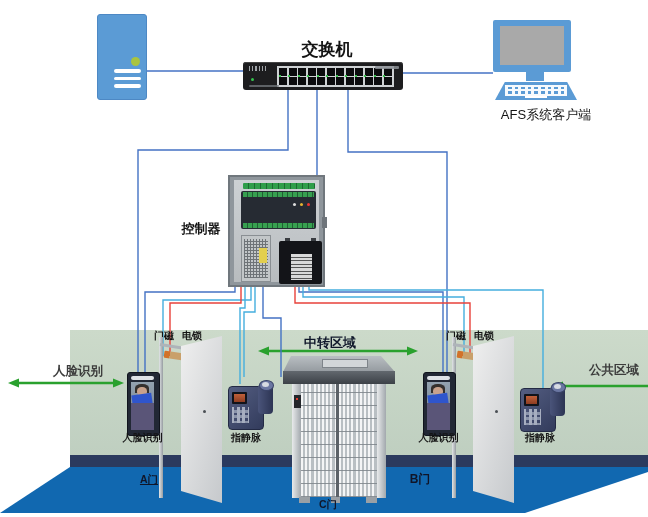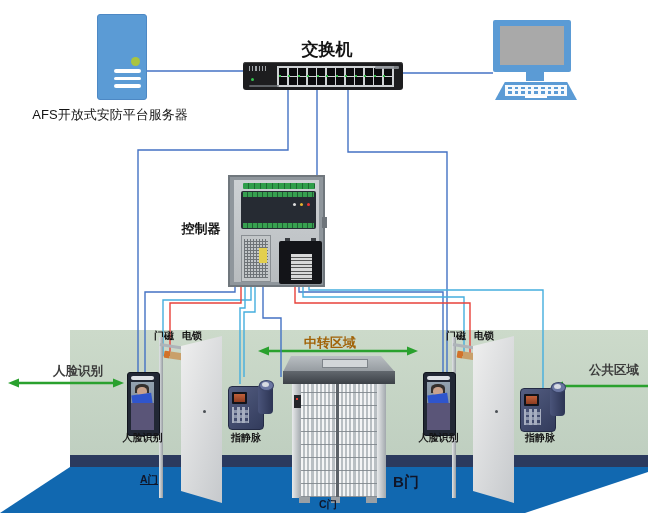--- a/index.html
+++ b/index.html
@@ -179,40 +179,40 @@
   </svg>
 
   <div class="server z5">
     <div class="server-led"></div>
     <div class="server-slots">
         <i></i>
         <i></i>
         <i></i>
       </div>
   </div>
-  <div class="lbl" style="left:22px;top:108px;width:176px;font-size:13px;font-weight:500;">AFS开放式安防平台服务器</div>
 
   <div class="switch z5">
     <div class="switch-brand"></div>
     <div class="switch-led1"></div>
     <div class="switch-ports"></div>
     <div class="switch-leds"></div>
     <div class="switch-text"></div>
     <div class="switch-text2"></div>
   </div>
   <div class="lbl" style="left:294px;top:40px;width:66px;font-size:17px;font-weight:600;">交换机</div>
 
   <div class="monitor z5">
     <div class="screen"></div>
   </div>
   <div class="stand z5"></div>
   <div class="kbd z5">
     <div class="keys"></div>
     <div class="spacebar"></div>
   </div>
+  <div class="lbl" style="left:482px;top:108px;width:128px;font-size:13px;font-weight:500;">AFS系统客户端</div>
 
   <div class="cab z5">
     <div class="cab-in">
       <div class="ctl-strip-top"></div>
       <div class="ctl-board">
         <div class="tb"></div>
           <div class="bb"></div>
           <div class="leds"></div>
       </div>
       <div class="ctl-psu">
@@ -223,21 +223,21 @@
         <div class="batt-t1"></div>
           <div class="batt-t2"></div>
           <div class="batt-label"></div>
       </div>
     </div>
     <div class="cab-latch"></div>
   </div>
   <div class="lbl" style="left:176px;top:222px;width:50px;font-size:13px;font-weight:600;">控制器</div>
 
   <div class="lbl z2" style="left:42px;top:364px;width:72px;font-size:12.5px;color:#3c3c3c;">人脸识别</div>
-  <div class="lbl z2" style="left:299px;top:336px;width:62px;font-size:13px;color:#a16207;">中转区域</div>
+  <div class="lbl z2" style="left:299px;top:336px;width:62px;font-size:13px;color:#0f172a;">中转区域</div>
   <div class="lbl z2" style="left:582px;top:363px;width:64px;font-size:12.5px;color:#3c3c3c;">公共区域</div>
 
   <div class="lbl z4" style="left:146px;top:330px;width:64px;font-size:10px;display:flex;justify-content:center;gap:8px;">
     <span>门磁</span>
     <span>电锁</span>
   </div>
   <div class="lbl z4" style="left:438px;top:330px;width:64px;font-size:10px;display:flex;justify-content:center;gap:8px;">
     <span>门磁</span>
     <span>电锁</span>
   </div>
@@ -304,16 +304,16 @@
       <div class="vein-screen"></div>
     <div class="vein-keys"></div>
     <div class="vein-arm"></div>
     <div class="vein-oval"></div>
     <div class="vein-hole"></div>
   </div>
   <div class="lbl z6" style="left:227px;top:432px;width:38px;font-size:10px;">指静脉</div>
   <div class="lbl z6" style="left:521px;top:432px;width:38px;font-size:10px;">指静脉</div>
 
   <div class="lbl z6" style="left:136px;top:473px;width:26px;font-size:10.5px;color:#101528;text-decoration:underline;">A门</div>
-  <div class="lbl z6" style="left:393px;top:473px;width:26px;font-size:15px;color:#101528;">B门</div>
+  <div class="lbl z6" style="left:407px;top:473px;width:26px;font-size:12px;color:#101528;">B门</div>
   <div class="lbl z6" style="left:314px;top:498px;width:28px;font-size:10.5px;color:#101528;">C门</div>
 
 </div>
 
 </body></html>

